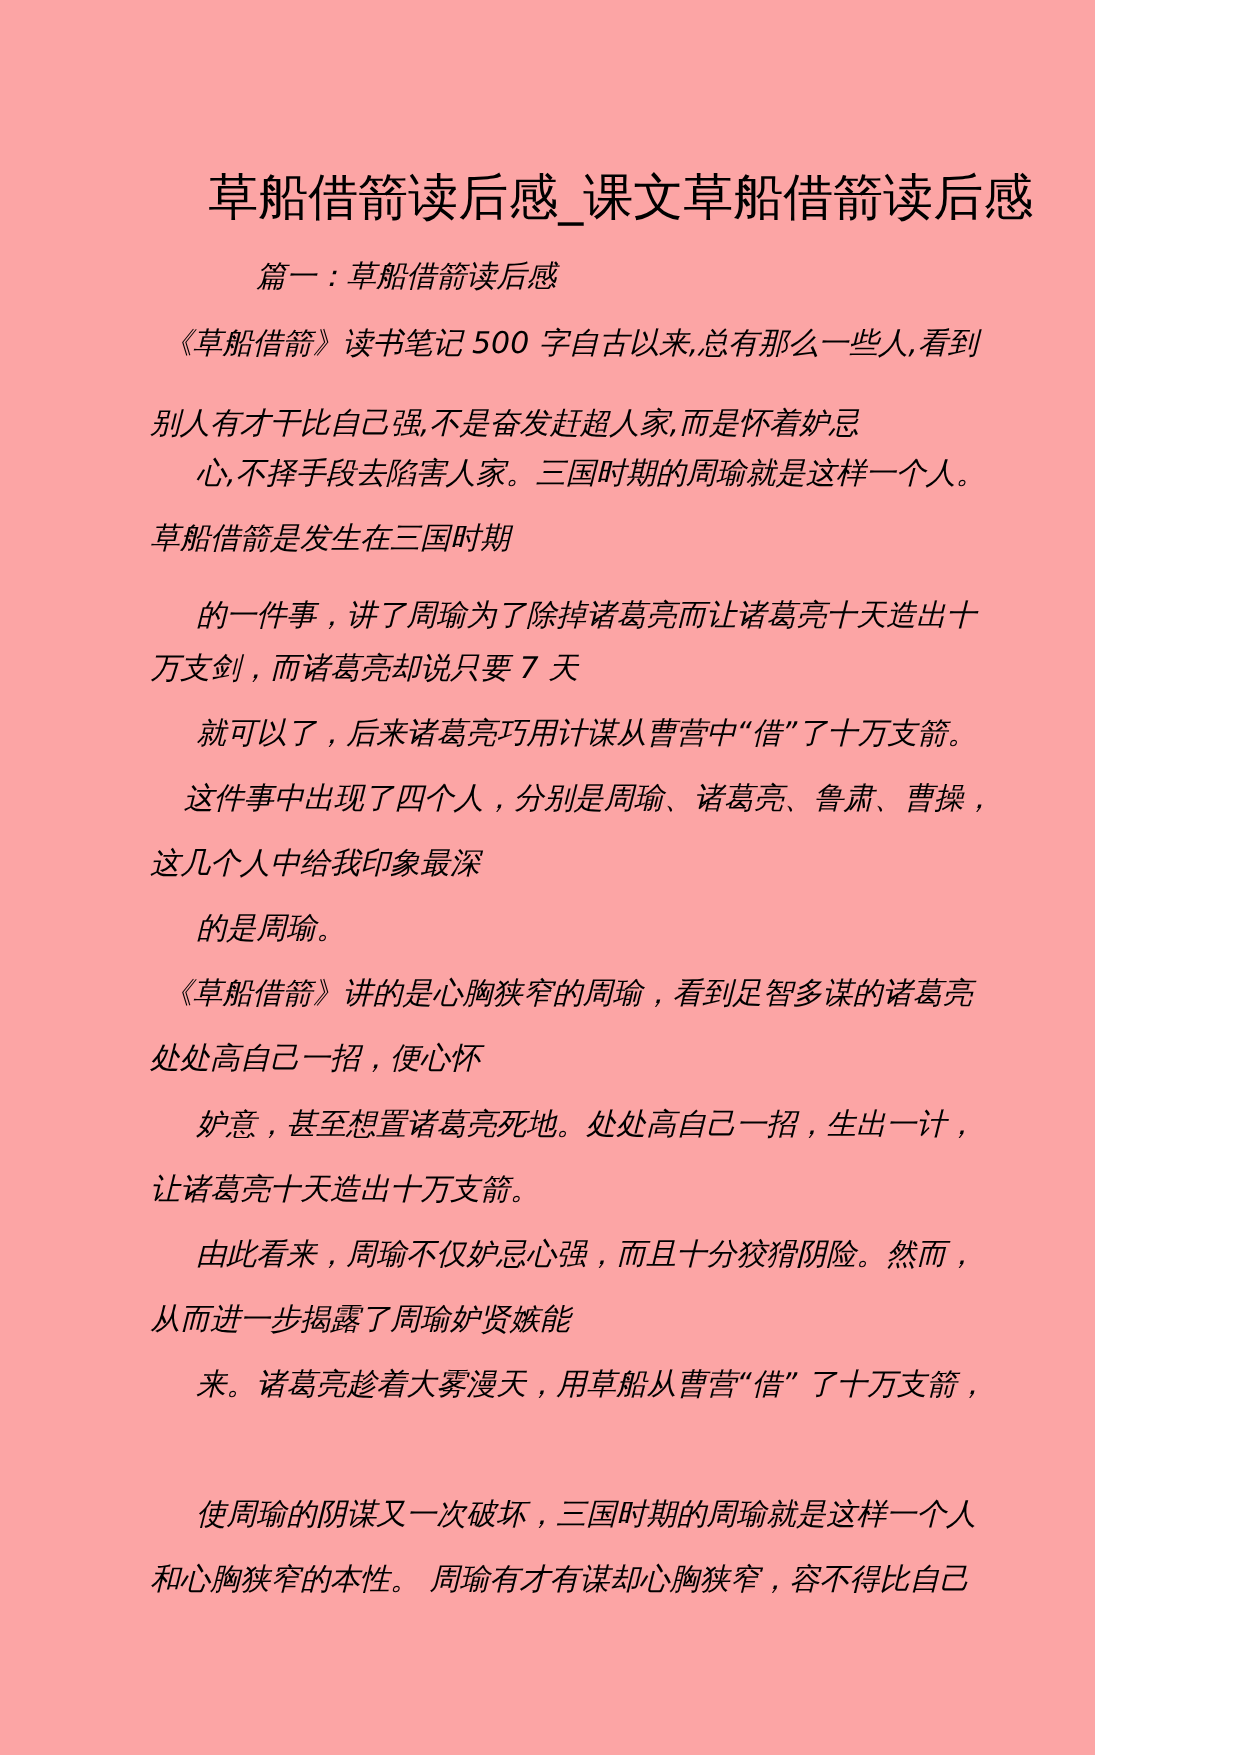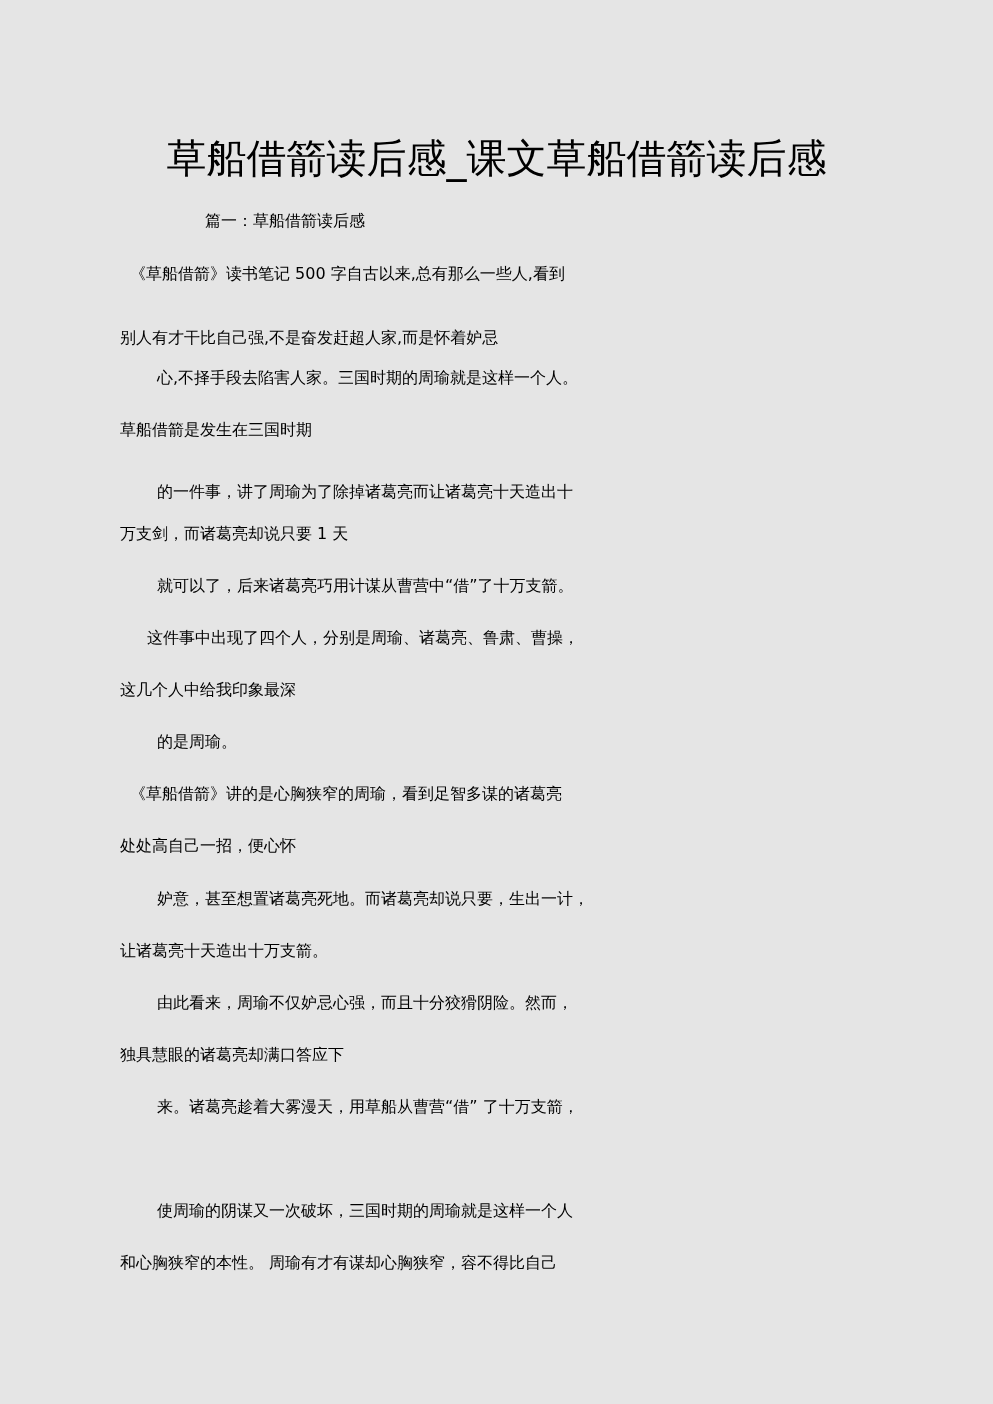--- a/index.html
+++ b/index.html
@@ -12,65 +12,66 @@
       height: 1404px;
       position: relative;
       overflow: hidden;
       font-family: "DejaVu Sans", "Liberation Sans", sans-serif;
       color: #000000;
     }
     .page {
       position: absolute;
       left: 0;
       top: 0;
-      width: 993px;
+      width: 876px;
       height: 1404px;
-      background: #e5e5e5;
+      background: #fca5a5;
     }
     .title {
       position: absolute;
       left: 0;
       width: 993px;
       top: 132px;
       text-align: center;
       font-size: 40px;
       line-height: 52px;
       letter-spacing: 0px;
       white-space: nowrap;
       font-weight: normal;
       margin: 0;
     }
     .line {
       position: absolute;
-      font-size: 16px;
+      font-size: 24px;
       line-height: 32px;
       white-space: nowrap;
       margin: 0;
+      font-style: italic;
     }
   </style>
 </head>
 <body>
 
 <div class="page">
   <h1 class="title">草船借箭读后感_课文草船借箭读后感</h1>
 
   <p class="line" style="left:205px; top:205px;">篇一：草船借箭读后感</p>
 
   <p class="line" style="left:130px; top:258px;">《草船借箭》读书笔记 500 字自古以来,总有那么一些人,看到</p>
   <p class="line" style="left:120px; top:310px;margin-top:12px;">别人有才干比自己强,不是奋发赶超人家,而是怀着妒忌</p>
   <p class="line" style="left:157px; top:362px;">心,不择手段去陷害人家。三国时期的周瑜就是这样一个人。</p>
   <p class="line" style="left:120px; top:414px;">草船借箭是发生在三国时期</p>
   <p class="line" style="left:157px; top:476px;">的一件事，讲了周瑜为了除掉诸葛亮而让诸葛亮十天造出十</p>
-  <p class="line" style="left:120px; top:518px;">万支剑，而诸葛亮却说只要 1 天</p>
+  <p class="line" style="left:120px; top:518px;">万支剑，而诸葛亮却说只要 7 天</p>
   <p class="line" style="left:157px; top:570px;">就可以了，后来诸葛亮巧用计谋从曹营中“借”了十万支箭。</p>
   <p class="line" style="left:120px; top:674px;">这几个人中给我印象最深</p>
   <p class="line" style="left:147px; top:622px;">这件事中出现了四个人，分别是周瑜、诸葛亮、鲁肃、曹操，</p>
   <p class="line" style="left:157px; top:726px;">的是周瑜。</p>
   <p class="line" style="left:130px; top:778px;">《草船借箭》讲的是心胸狭窄的周瑜，看到足智多谋的诸葛亮</p>
   <p class="line" style="left:120px; top:830px;">处处高自己一招，便心怀</p>
-  <p class="line" style="left:157px; top:883px;">妒意，甚至想置诸葛亮死地。而诸葛亮却说只要，生出一计，</p>
+  <p class="line" style="left:157px; top:883px;">妒意，甚至想置诸葛亮死地。处处高自己一招，生出一计，</p>
   <p class="line" style="left:157px; top:987px;">由此看来，周瑜不仅妒忌心强，而且十分狡猾阴险。然而，</p>
   <p class="line" style="left:120px; top:935px;">让诸葛亮十天造出十万支箭。</p>
-  <p class="line" style="left:120px; top:1039px;">独具慧眼的诸葛亮却满口答应下</p>
+  <p class="line" style="left:120px; top:1039px;">从而进一步揭露了周瑜妒贤嫉能</p>
   <p class="line" style="left:157px; top:1091px;">来。诸葛亮趁着大雾漫天，用草船从曹营“借” 了十万支箭，</p>
   <p class="line" style="left:157px; top:1195px;">使周瑜的阴谋又一次破坏，三国时期的周瑜就是这样一个人</p>
   <p class="line" style="left:120px; top:1247px;">和心胸狭窄的本性。    周瑜有才有谋却心胸狭窄，容不得比自己</p>
 </div>
 
 </body></html>

